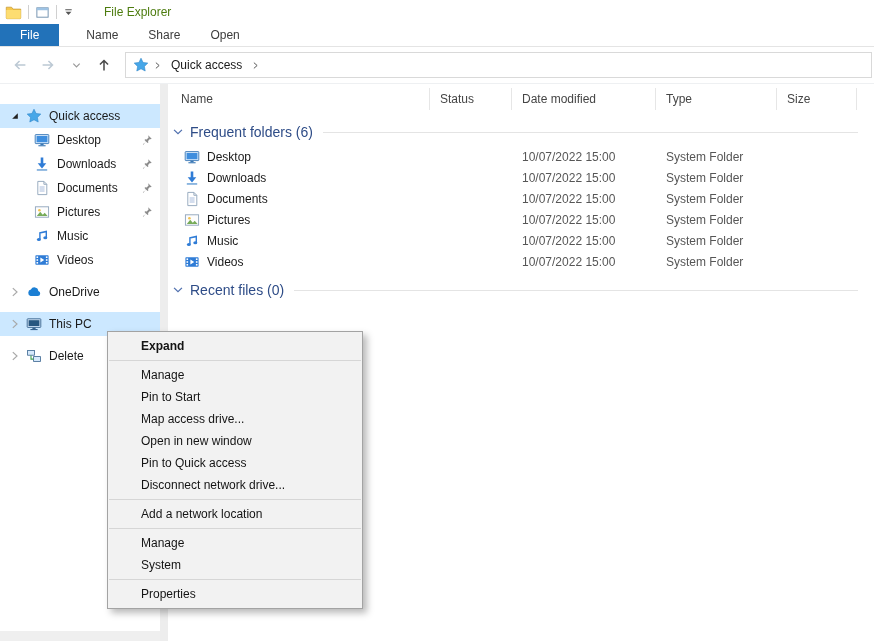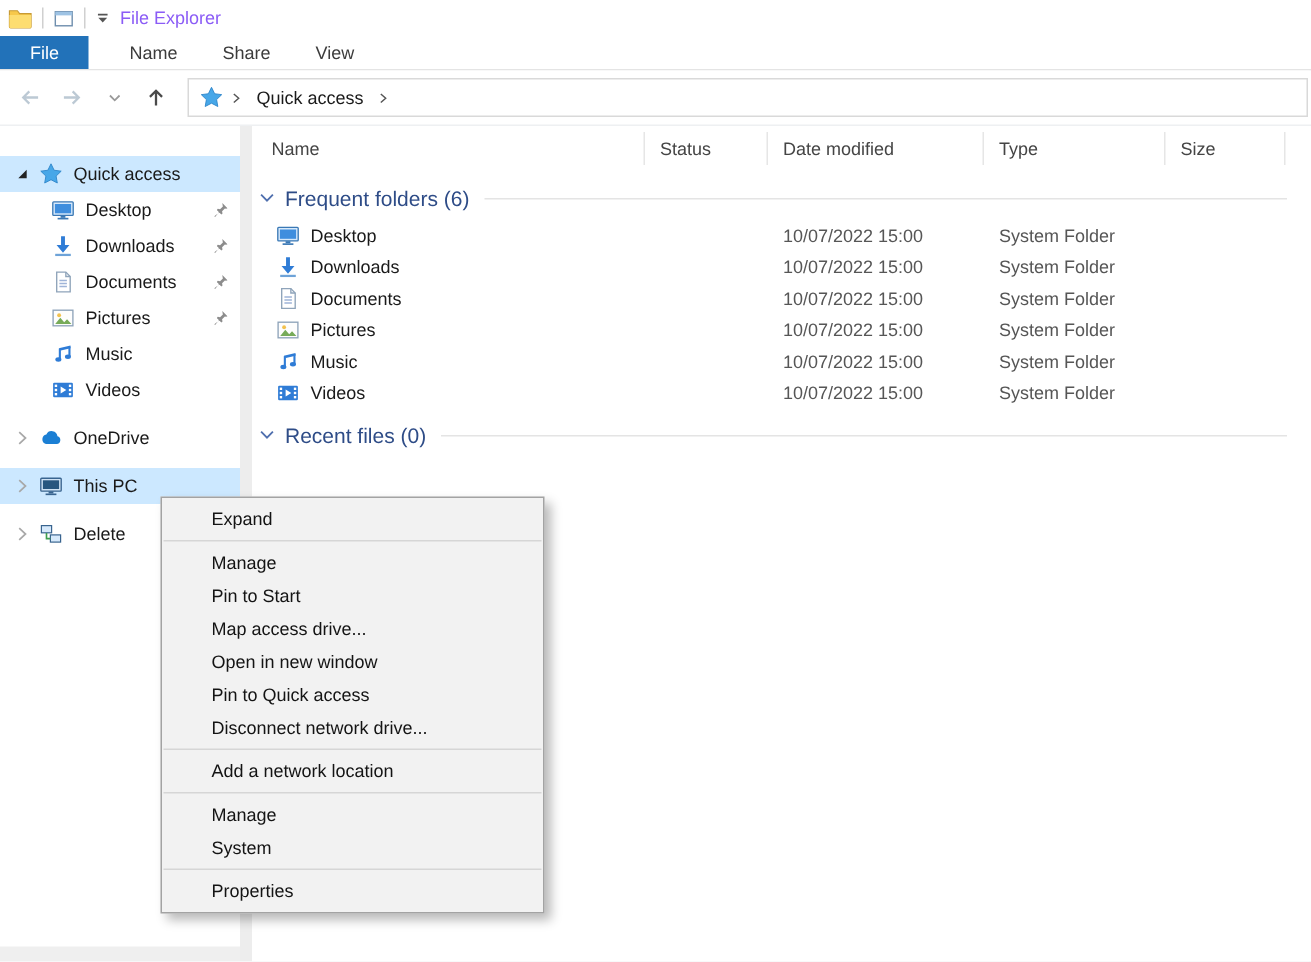--- a/index.html
+++ b/index.html
@@ -13,21 +13,21 @@
   }
   .icon{ display:inline-block; width:16px; height:16px; flex:none; }
   .icon svg{ width:100%; height:100%; display:block; }
 
   
   .titlebar{ height:24px; display:flex; align-items:center; padding-left:5px; gap:6px; background:#fff; }
   .titlebar .app{ width:17px; height:17px; }
   .tb-sep{ width:1px; height:14px; background:#d0d0d0; }
   .qat{ width:15px; height:15px; }
   .qat-dd{ width:11px; height:11px; }
-  .tb-title{ color:#8b5cf6; }
+  .tb-title{ margin-left:24px; color:#4d7c0f; }
 
   
   .ribbon{ height:23px; display:flex; align-items:stretch; border-bottom:1px solid #e4e4e4; background:#fff; }
   .tab{ display:flex; align-items:center; padding:0 15px; color:#3c3c3c; }
   .tab.active{ background:var(--accent,#2272b9); color:#fff; padding:0 20px; margin-right:12px; }
 
   
   .navbar{ height:37px; display:flex; align-items:center; padding-left:8px; gap:4px; border-bottom:1px solid #eef0f2; background:#fff; }
   .nav-btn{ width:24px; height:24px; display:flex; align-items:center; justify-content:center; }
   .nav-btn .icon{ width:18px; height:18px; }
@@ -68,21 +68,21 @@
   .c-size{ width:80px; }
 
   
   .sidebar-hscroll{ position:absolute; left:0; bottom:0; width:160px; height:10px; background:#efefef; }
 
   
   .context-menu{ position:absolute; left:107px; top:331px; width:256px; z-index:100;
     background:var(--menu-bg,#f2f2f2); border:1px solid #a3a3a3; padding:3px 0;
     box-shadow:4px 4px 7px rgba(0,0,0,.28); }
   .menu-item{ height:22px; display:flex; align-items:center; padding-left:33px; color:#141414; white-space:nowrap; }
-  .menu-item.bold{ font-weight:400; }
+  .menu-item.bold{ font-weight:700; }
   .menu-sep{ height:1px; background:#d6d6d6; margin:3px 1px; }
 </style>
 </head>
 <body>
 
 <div id="window">
 
   <div class="titlebar">
     <span class="icon app">
         <svg viewBox="0 0 16 16">
@@ -104,21 +104,21 @@
           <path d="M2.8 5.3h6.4L6 8.8z" fill="#555"></path>
         </svg>
       </span>
     <span class="tb-title">File Explorer</span>
   </div>
 
   <div class="ribbon" id="ribbon-tabs">
       <div class="tab active">File</div>
       <div class="tab">Name</div>
       <div class="tab">Share</div>
-      <div class="tab">View</div>
+      <div class="tab">Open</div>
     </div>
 
   <div class="navbar">
     <span class="nav-btn">
         <span class="icon">
           <svg viewBox="0 0 20 20">
             <path d="M16 10H5M9.5 5.5L5 10l4.5 4.5" fill="none" stroke="#bcc9d4" stroke-width="1.7"></path>
           </svg>
         </span>
       </span>

